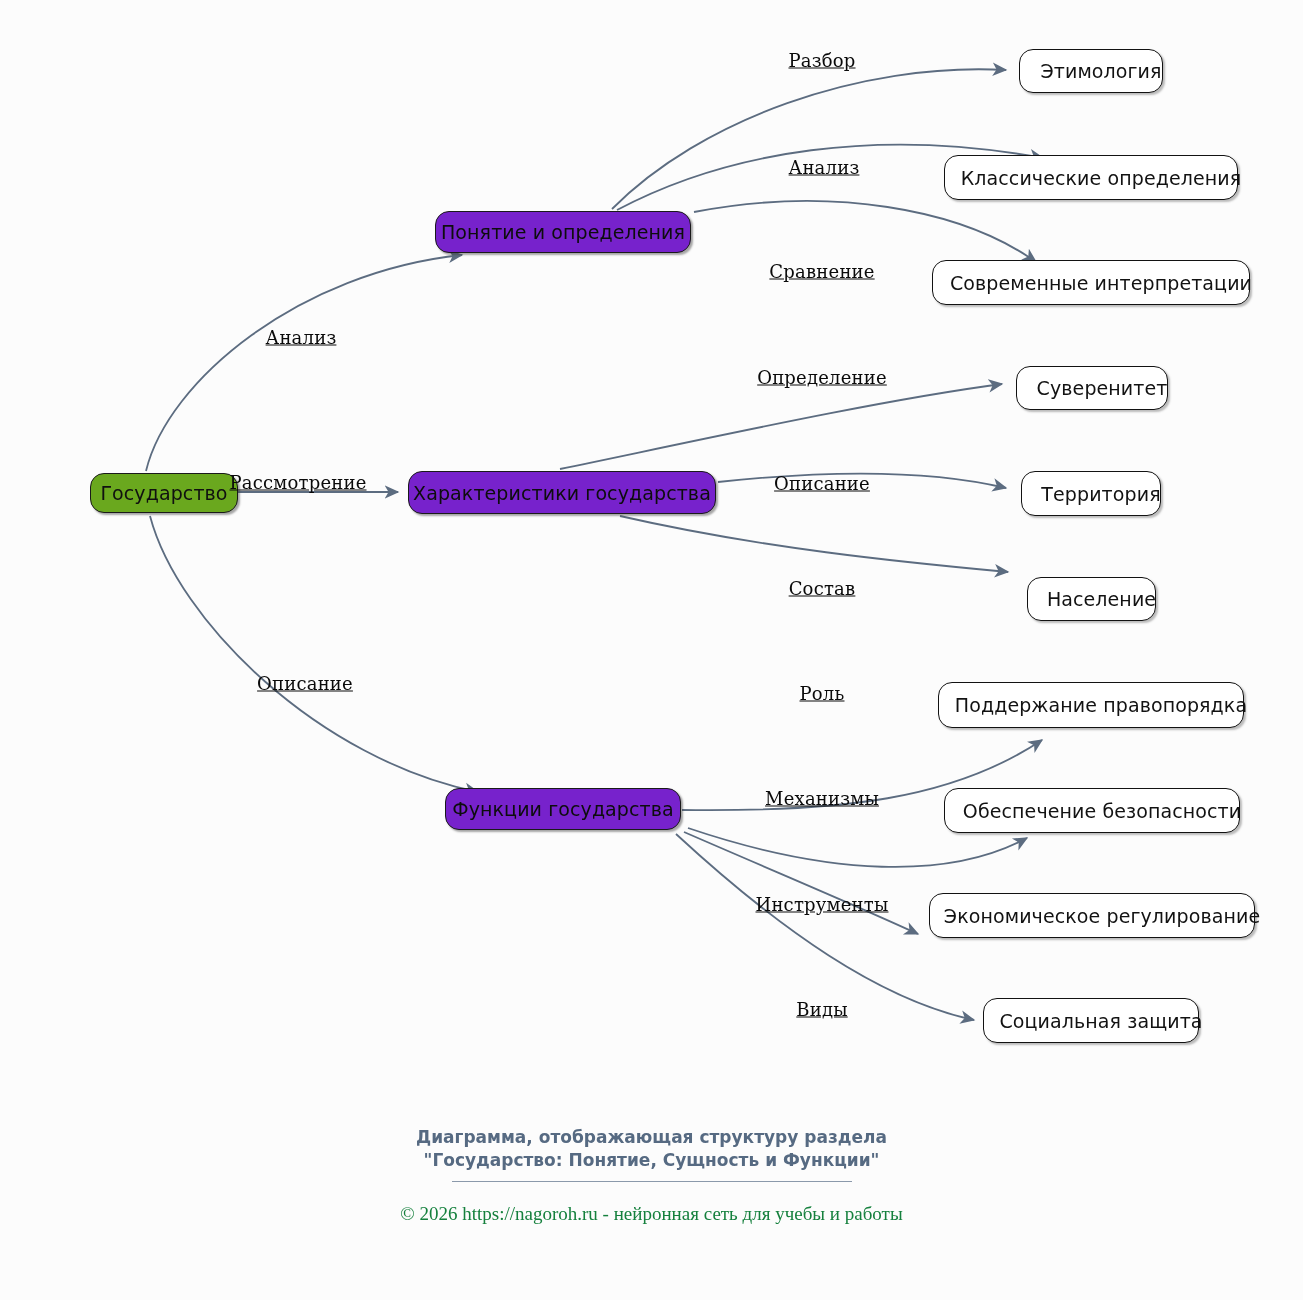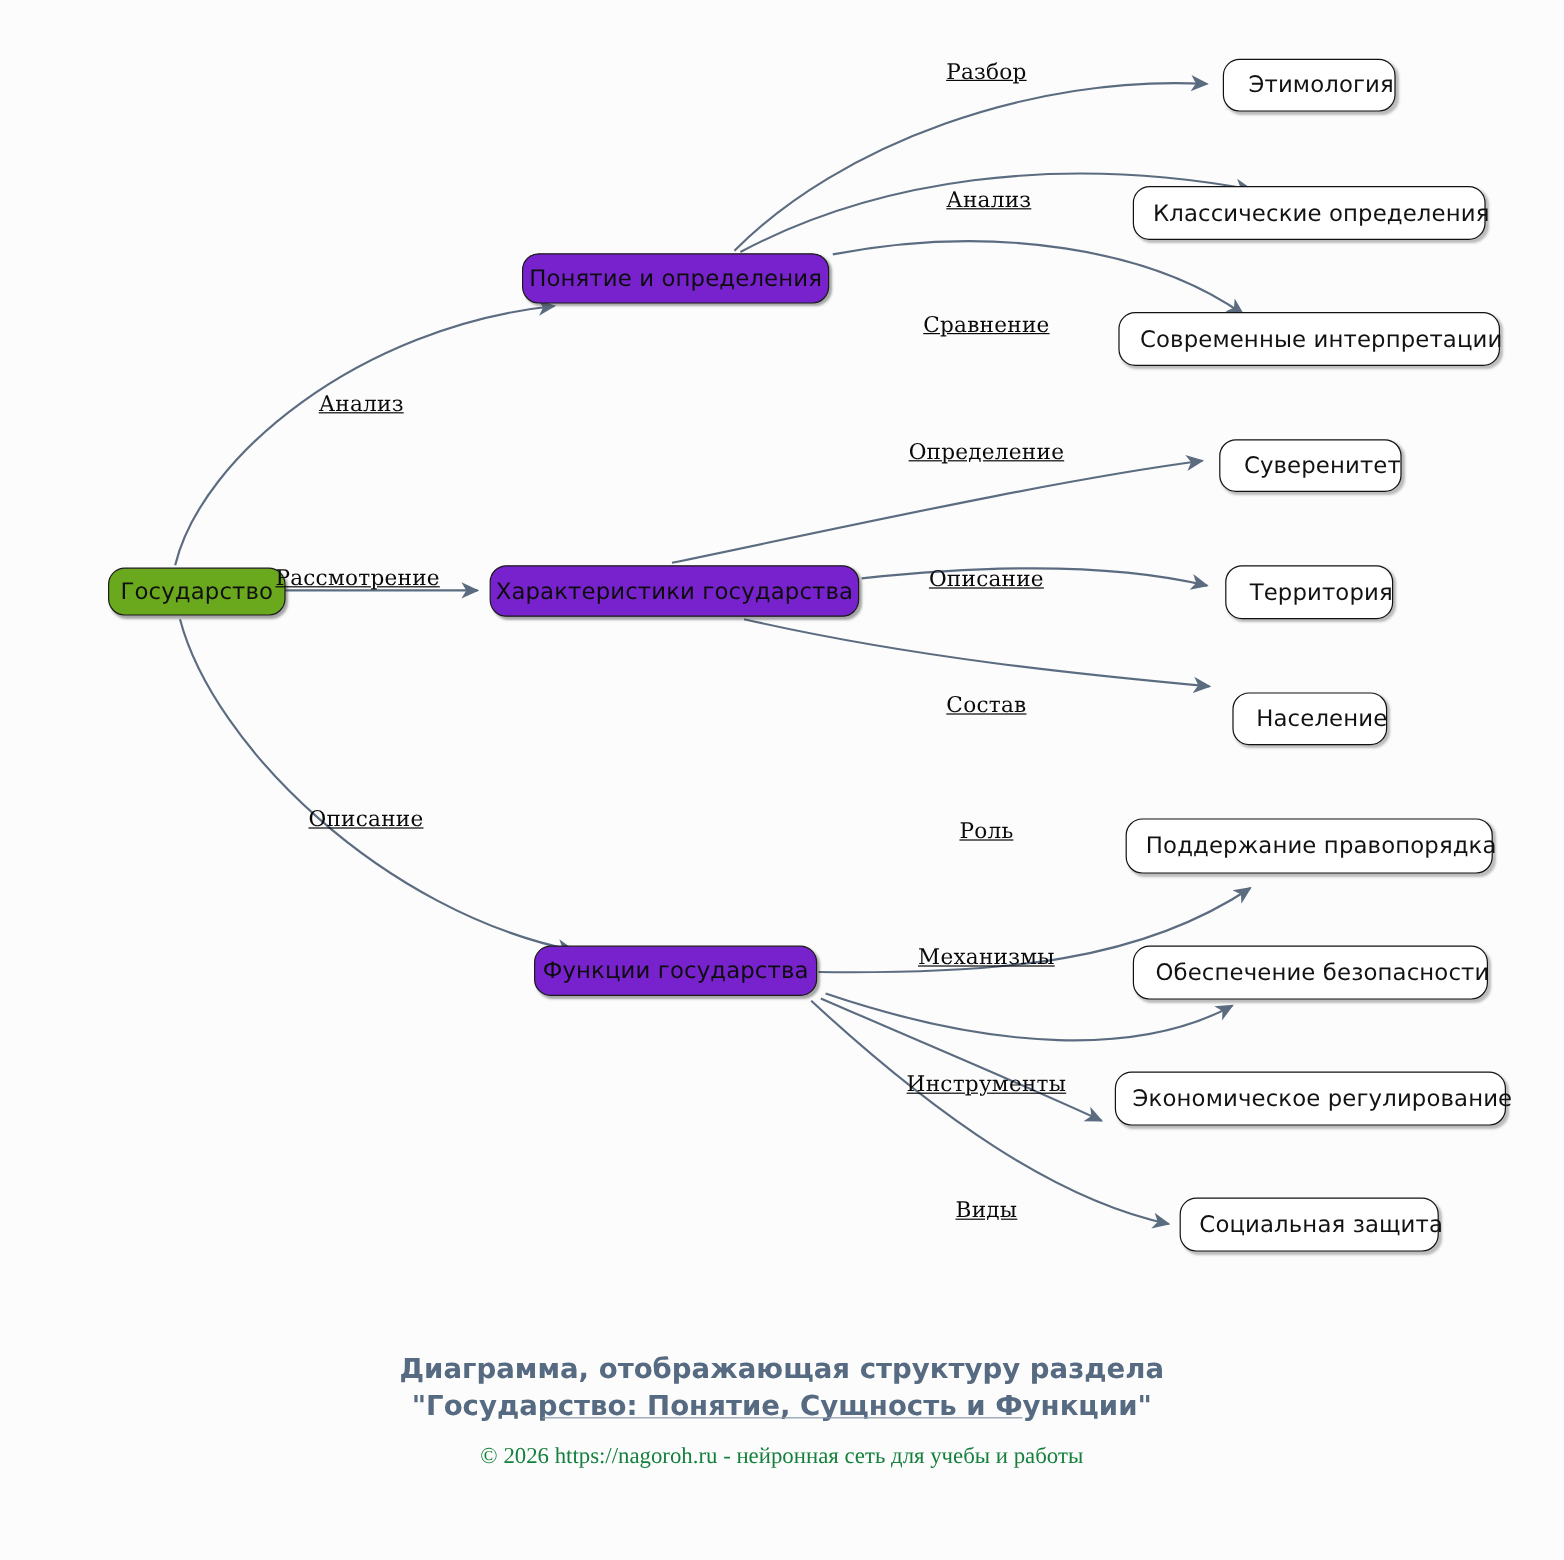--- a/index.html
+++ b/index.html
@@ -69,21 +69,21 @@
   .footer {
     position: absolute;
     left: 0;
     width: 1303px;
     text-align: center;
   }
   .footer-title {
     top: 1126px;
     font-family: "DejaVu Sans", sans-serif;
     font-weight: bold;
-    font-size: 23px;
+    font-size: 17px;
     color: #566a82;
     line-height: 1.35;
   }
   .footer-rule {
     position: absolute;
     left: 452px;
     top: 1181px;
     width: 400px;
     height: 0;
     border-top: 1.5px solid #8b99ab;

